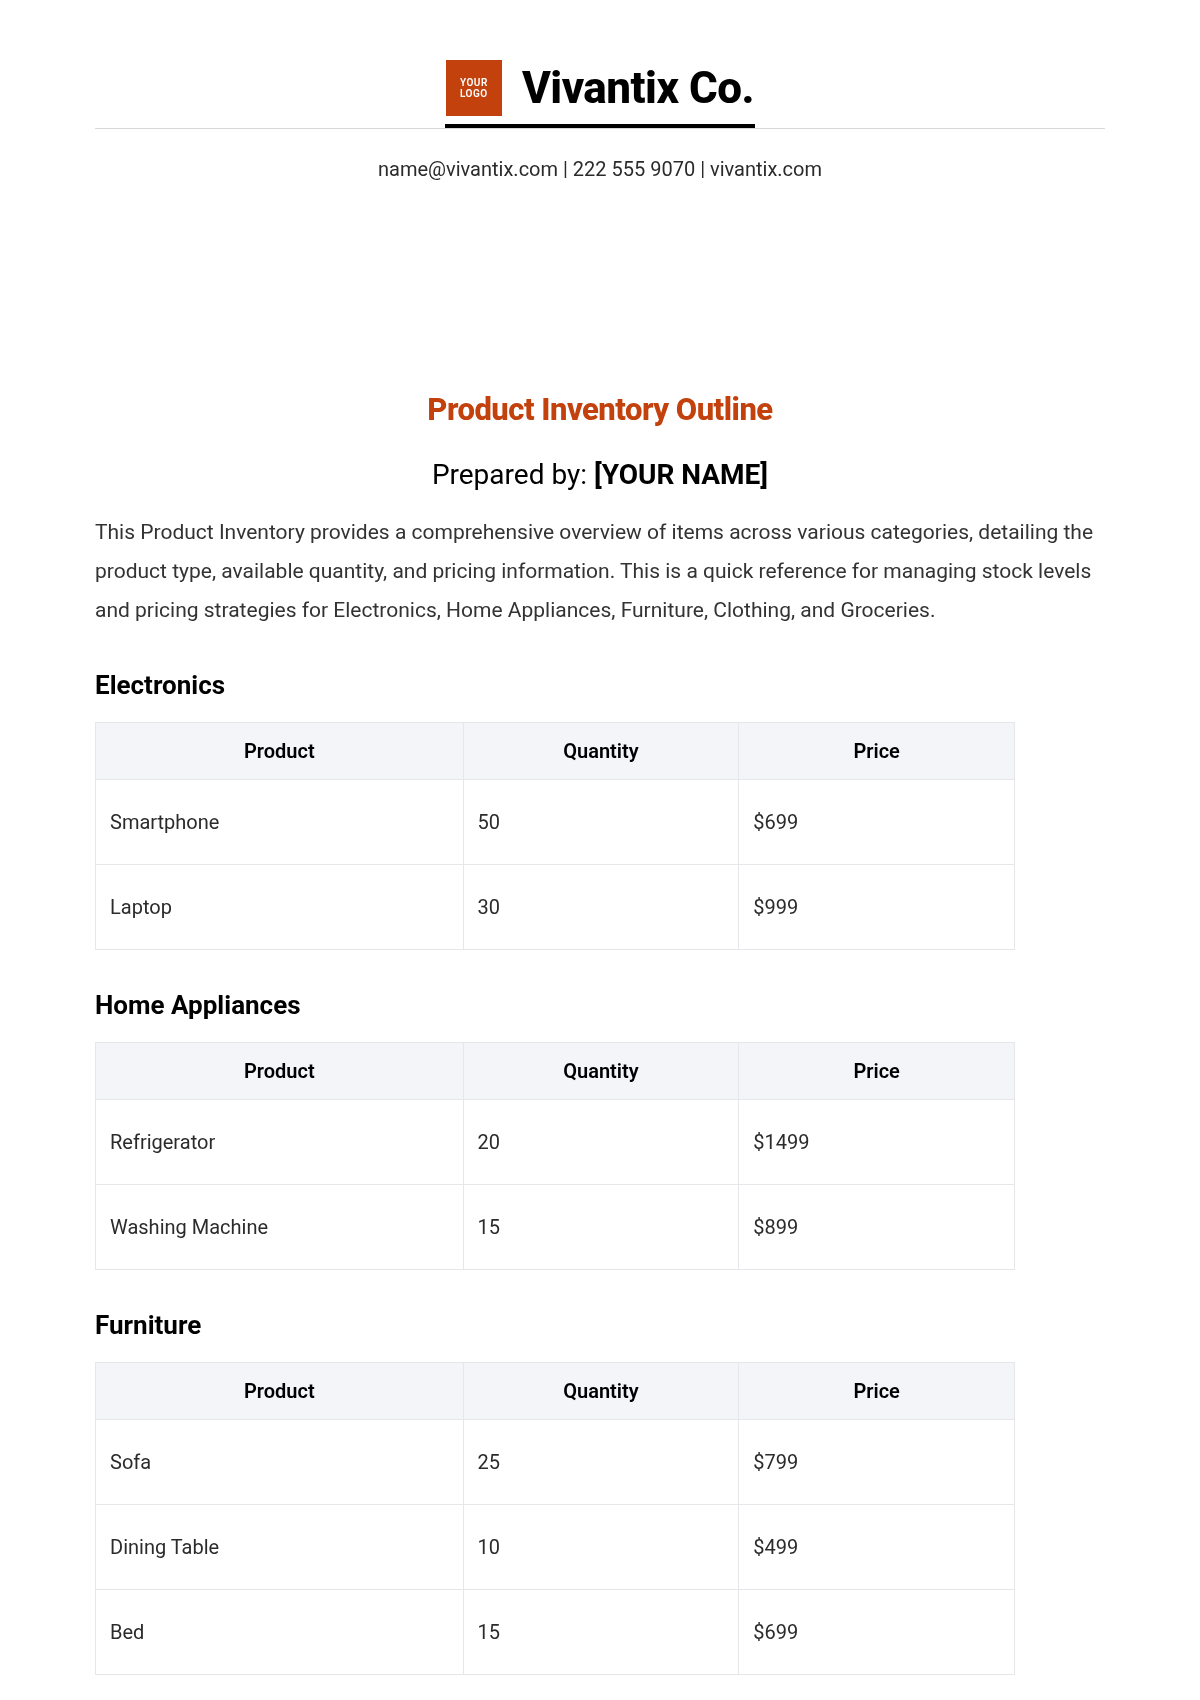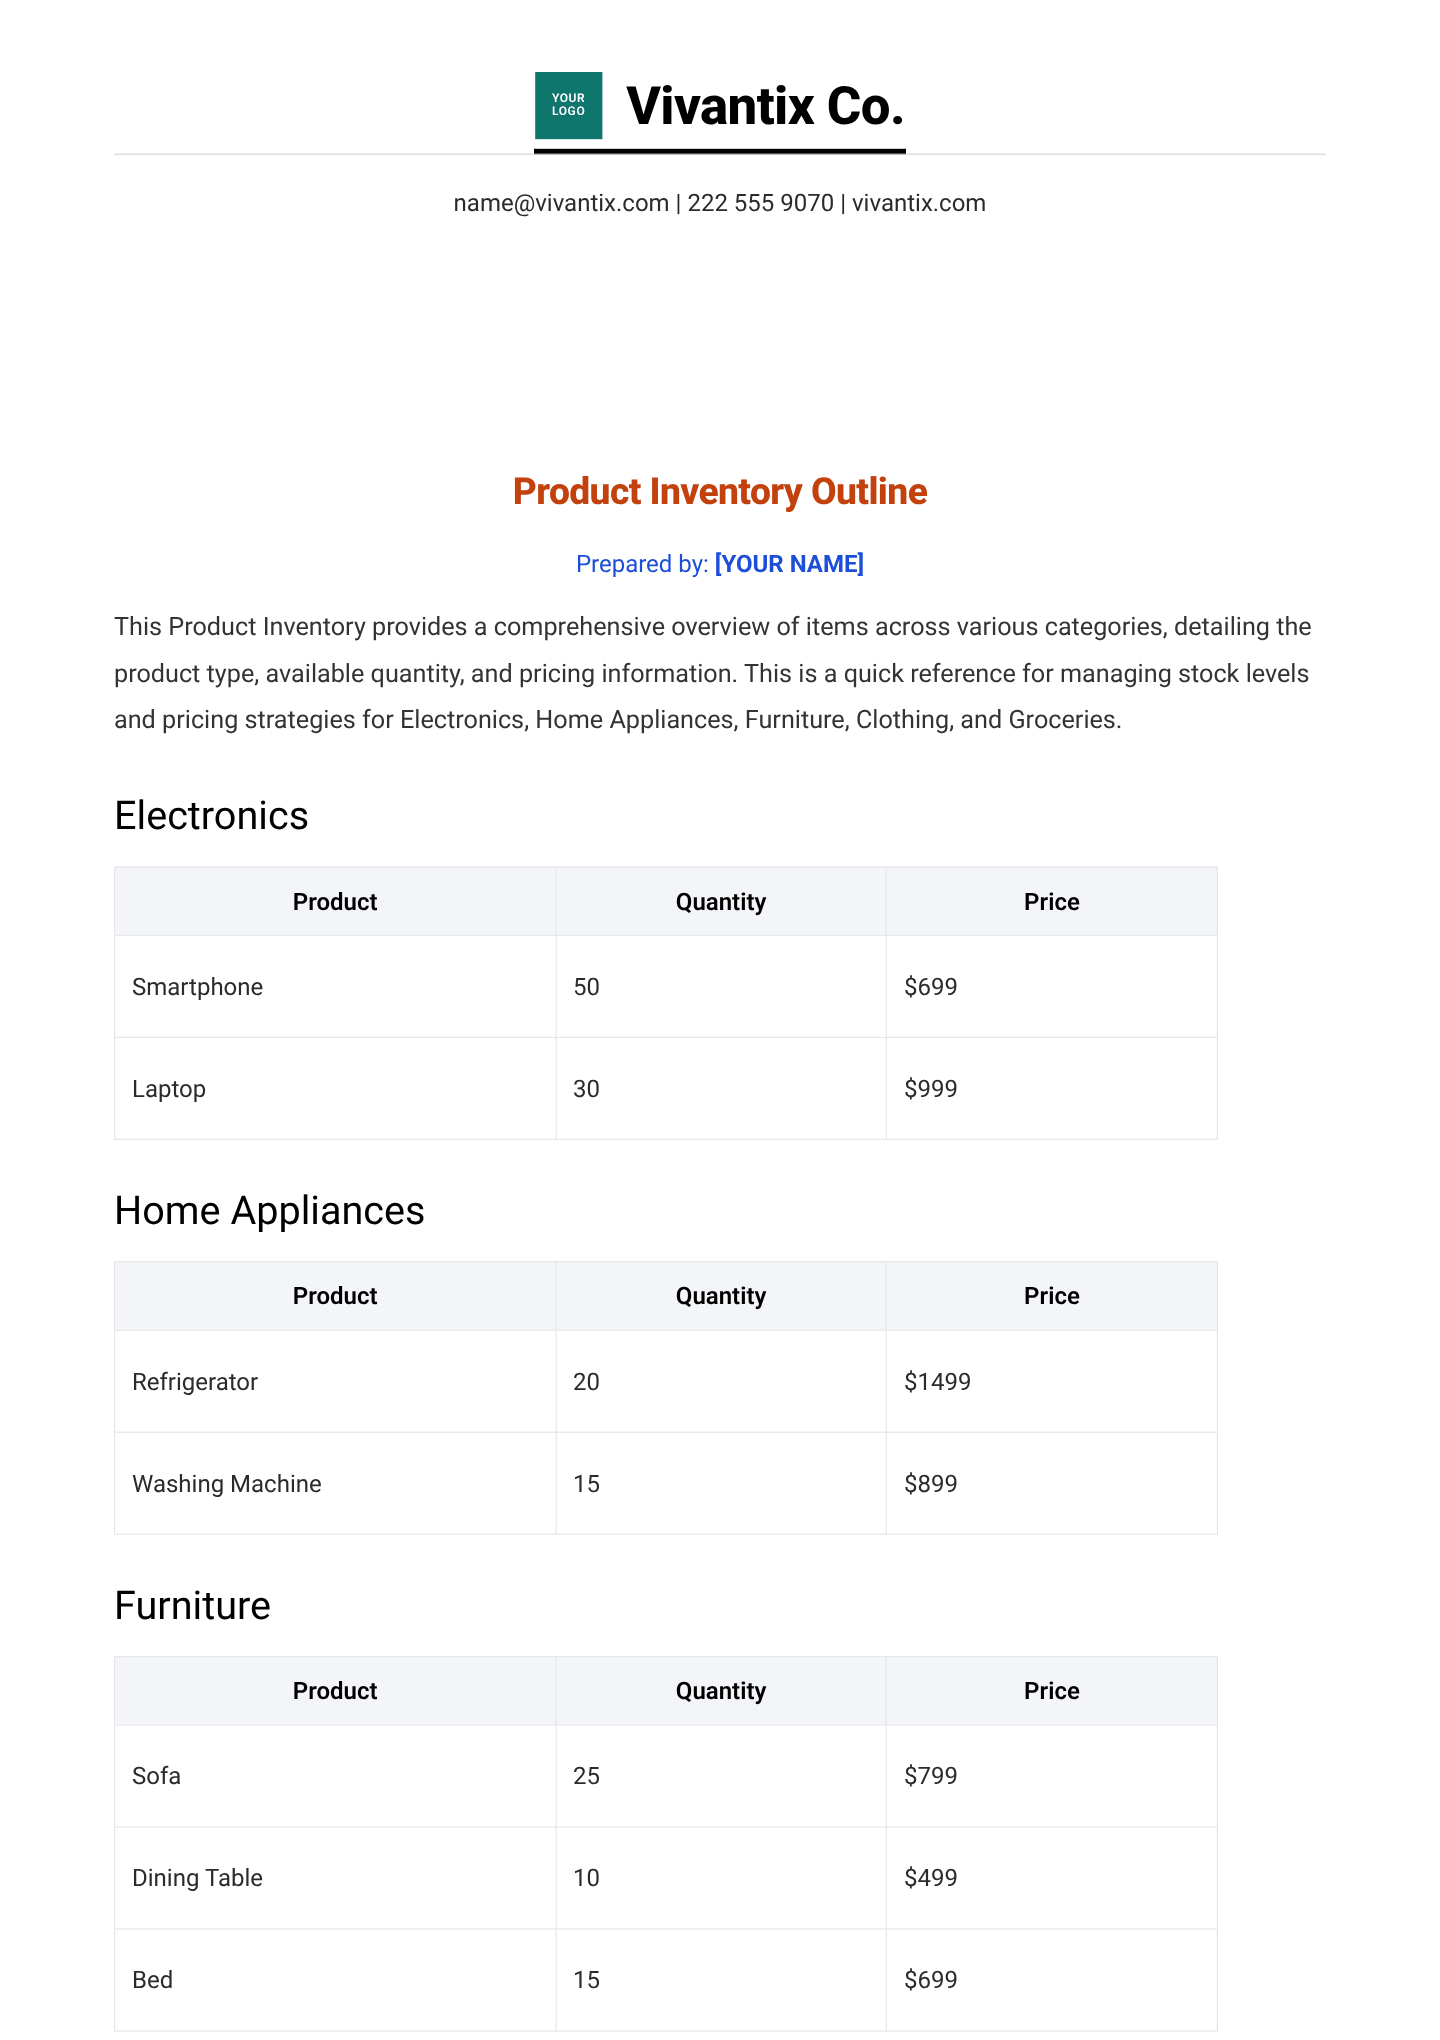--- a/index.html
+++ b/index.html
@@ -23,21 +23,21 @@
     }
     .header-top {
       display: flex;
       align-items: center;
       justify-content: center;
       gap: 20px;
     }
     .logo-box {
       width: 56px;
       height: 56px;
-      background: #0f766e;
+      background: #c2410c;
       color: #ffffff;
       display: flex;
       align-items: center;
       justify-content: center;
       flex-direction: column;
       font-size: 10px;
       font-weight: 600;
       letter-spacing: 0.5px;
       line-height: 1.1;
       text-align: center;
@@ -70,39 +70,39 @@
     .doc-title {
       font-size: 31px;
       font-weight: 800;
       text-align: center;
       margin-top: 210px;
       color: #c2410c;
       letter-spacing: -0.5px;
     }
     .prepared-by {
       text-align: center;
-      font-size: 20px;
-      color: #1d4ed8;
+      font-size: 28px;
+      color: #000000;
       margin-top: 30px;
     }
     .prepared-by .name-placeholder {
       font-weight: 700;
     }
     .intro-text {
       font-size: 21px;
       color: #333333;
       margin-top: 22px;
       line-height: 1.85;
     }
     .section {
       margin-top: 40px;
     }
     .section-title {
-      font-size: 33px;
-      font-weight: 400;
+      font-size: 26px;
+      font-weight: 700;
       color: #000000;
       margin-bottom: 22px;
     }
     .inv-table {
       width: 920px;
       border-collapse: collapse;
       font-size: 20px;
     }
     .inv-table th {
       background: #f3f5f9;

